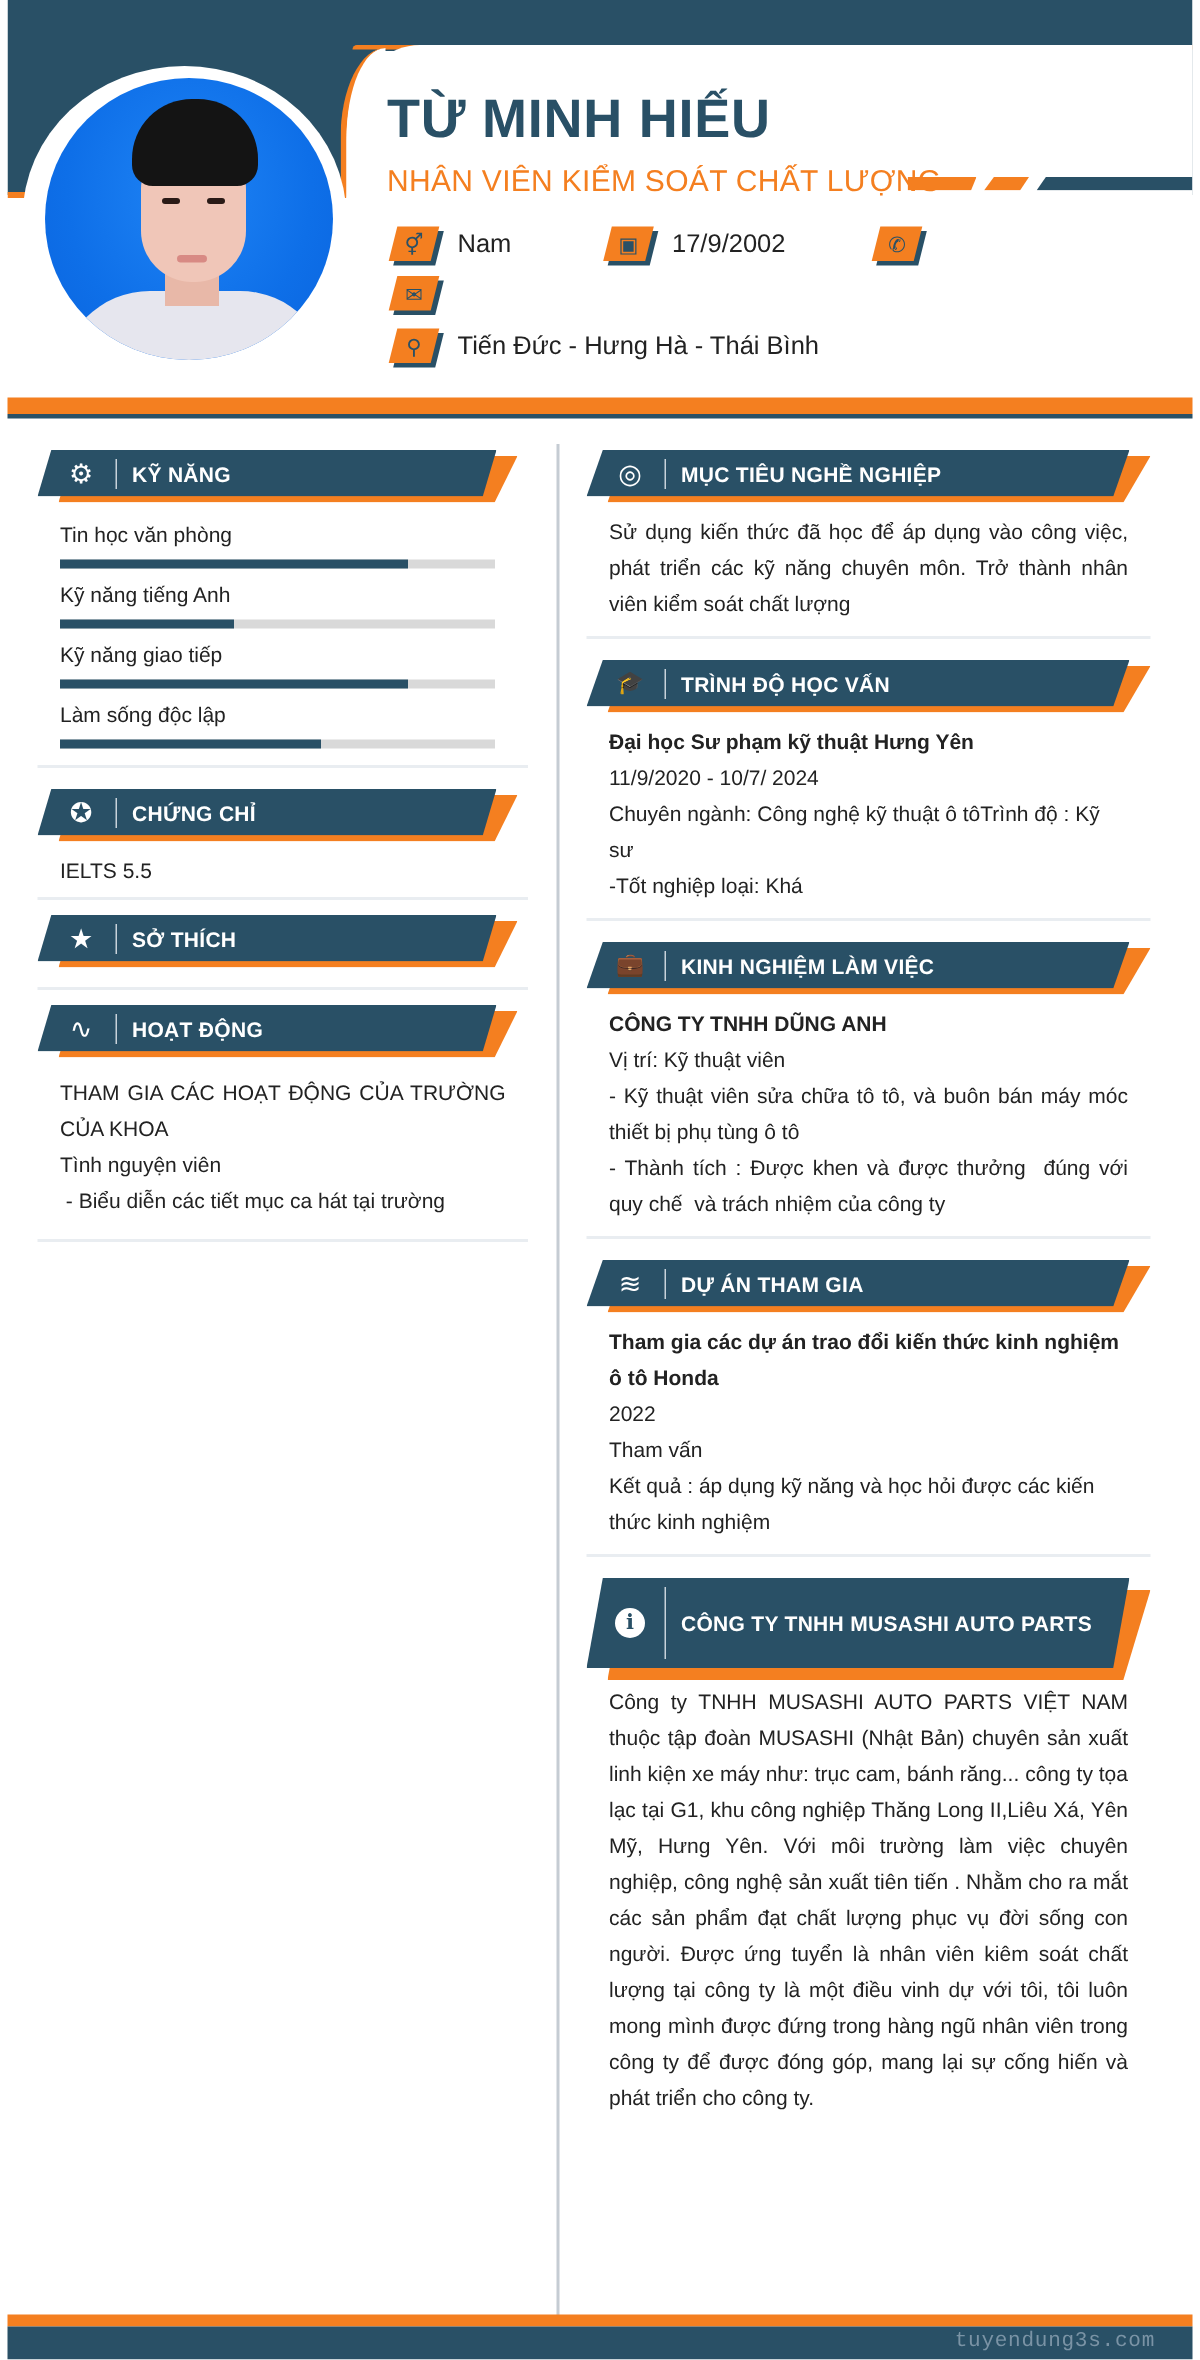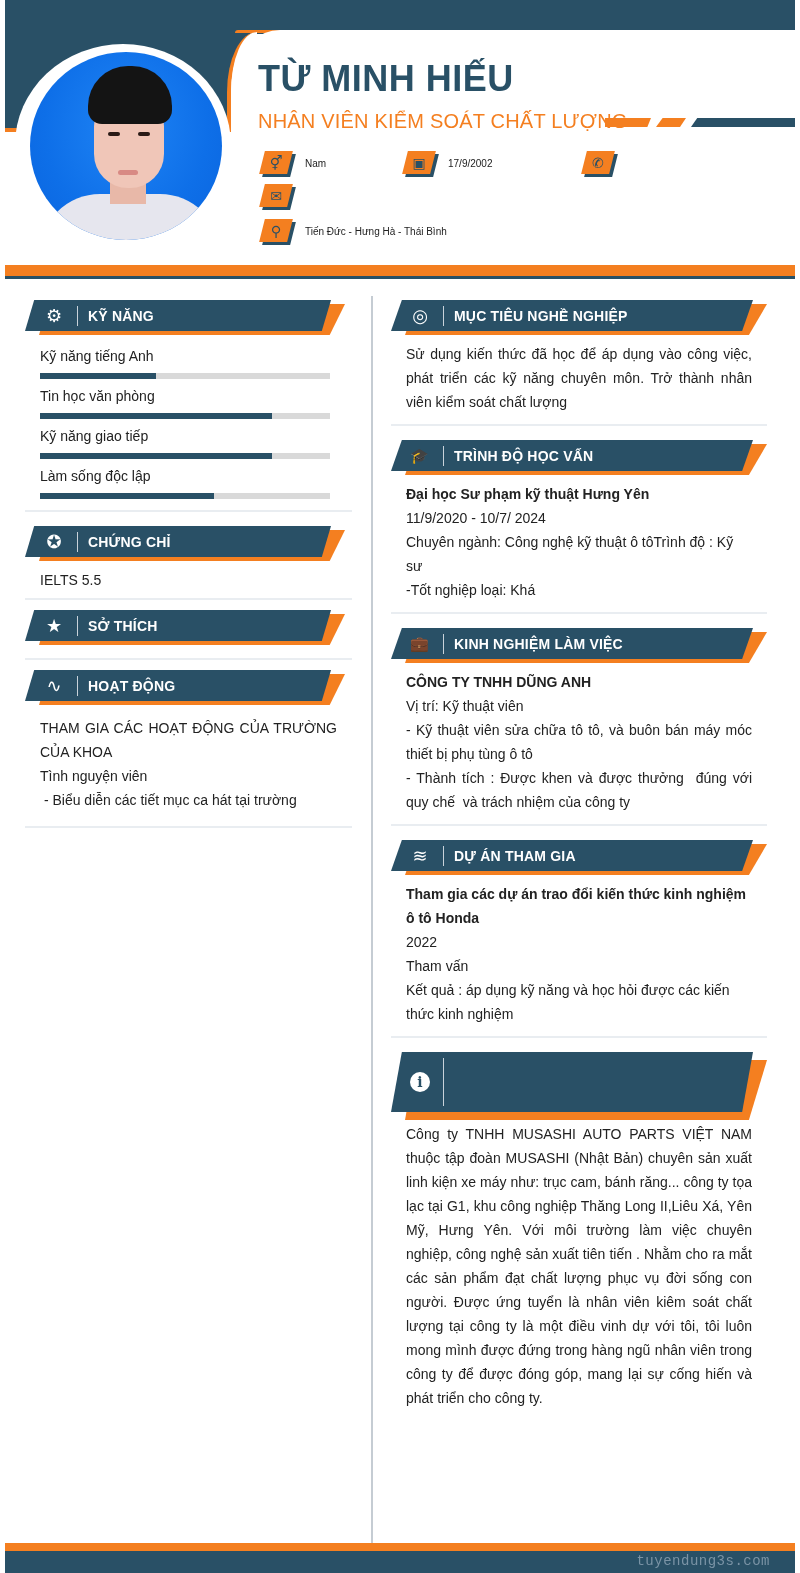--- a/index.html
+++ b/index.html
@@ -30,21 +30,21 @@
   .stripe { position: absolute; top: 118px; height: 9px; }
   .stripe.s1 { left: 605px; width: 46px; background: #f47f20; clip-path: polygon(0 0, 100% 0, 92% 100%, 0 100%); }
   .stripe.s2 { left: 656px; width: 30px; background: #f47f20; clip-path: polygon(22% 0, 100% 0, 80% 100%, 0 100%); }
   .stripe.s3 { left: 691px; width: 104px; background: #295066; clip-path: polygon(6% 0, 100% 0, 100% 100%, 0 100%); }
 
   .contact { position: absolute; display: flex; align-items: center; }
   .tile { position: relative; width: 30px; height: 24px; margin-right: 13px; }
   .tile .bk { position: absolute; left: 3px; top: 3px; width: 28px; height: 23px; background: #295066; transform: skewX(-14deg); }
   .tile .fg { position: absolute; left: 0; top: 0; width: 28px; height: 23px; background: #f47f20; transform: skewX(-14deg); }
   .tile .ic { position: absolute; left: 0; top: 0; width: 28px; height: 23px; display: flex; align-items: center; justify-content: center; color: #295066; font-size: 14px; font-weight: bold; line-height: 1; }
-  .contact .txt { font-size: 10px; color: #222; }
+  .contact .txt { font-size: 17px; color: #222; }
 
   .hdr-bottom-orange { position: absolute; left: 5px; top: 265px; width: 790px; height: 11px; background: #f47f20; }
   .hdr-bottom-teal { position: absolute; left: 5px; top: 276px; width: 790px; height: 3px; background: #295066; }
 
   
   .col-divider { position: absolute; left: 371px; top: 296px; width: 2px; height: 1248px; background: #c5ccd3; }
   .col-left { position: absolute; left: 25px; top: 296px; width: 327px; }
   .col-right { position: absolute; left: 391px; top: 296px; width: 376px; }
 
   .section { position: relative; border-bottom: 2px solid #e9edf1; padding-bottom: 10px; }
@@ -161,29 +161,29 @@
     <div class="sec-head">
       <div class="orange"></div>
       <div class="teal">
         <span class="sec-icon">⚙</span>
         <span class="sep"></span>
         <span class="sec-title">KỸ NĂNG</span>
       </div>
     </div>
     <div class="body">
       <div class="skill">
+        <div class="lbl">Tin học văn phòng</div>
+        <div class="bar">
+            <div class="fill" style="width:80%"></div>
+          </div>
+      </div>
+      <div class="skill">
         <div class="lbl">Kỹ năng tiếng Anh</div>
         <div class="bar">
             <div class="fill" style="width:40%"></div>
-          </div>
-      </div>
-      <div class="skill">
-        <div class="lbl">Tin học văn phòng</div>
-        <div class="bar">
-            <div class="fill" style="width:80%"></div>
           </div>
       </div>
       <div class="skill">
         <div class="lbl">Kỹ năng giao tiếp</div>
         <div class="bar">
             <div class="fill" style="width:80%"></div>
           </div>
       </div>
       <div class="skill">
         <div class="lbl">Làm sống độc lập</div>
@@ -304,20 +304,21 @@
   </div>
 
   <div class="section" style="margin-top:10px; border-bottom:none;">
     <div class="sec-head tall-head">
       <div class="orange"></div>
       <div class="teal">
         <span class="sec-icon">
           <span style="display:inline-flex;width:20px;height:20px;border-radius:50%;background:#fff;color:#295066;font-weight:bold;font-size:14px;align-items:center;justify-content:center;font-family:'DejaVu Serif',serif;">i</span>
         </span>
         <span class="sep"></span>
+        <span class="sec-title">CÔNG TY TNHH MUSASHI AUTO PARTS</span>
       </div>
     </div>
     <div class="body justify" style="white-space:pre-wrap; margin-top:8px;">Công ty TNHH MUSASHI AUTO PARTS VIỆT NAM thuộc tập đoàn MUSASHI (Nhật Bản) chuyên sản xuất linh kiện xe máy như: trục cam, bánh răng... công ty tọa lạc tại G1, khu công nghiệp Thăng Long II,Liêu Xá, Yên Mỹ, Hưng Yên. Với môi trường làm việc chuyên nghiệp, công nghệ sản xuất tiên tiến . Nhằm cho ra mắt các sản phẩm đạt chất lượng phục vụ đời sống con người. Được ứng tuyển là nhân viên kiêm soát chất lượng tại công ty là một điều vinh dự với tôi, tôi luôn  mong mình được đứng trong hàng ngũ nhân viên trong công ty để được đóng góp, mang lại sự cống hiến và phát triển cho công ty.</div>
   </div>
 </div>
 
 <div class="footer-orange"></div>
 <div class="footer-teal"></div>
 <div class="footer-brand">tuyendung3s.com</div>
 

